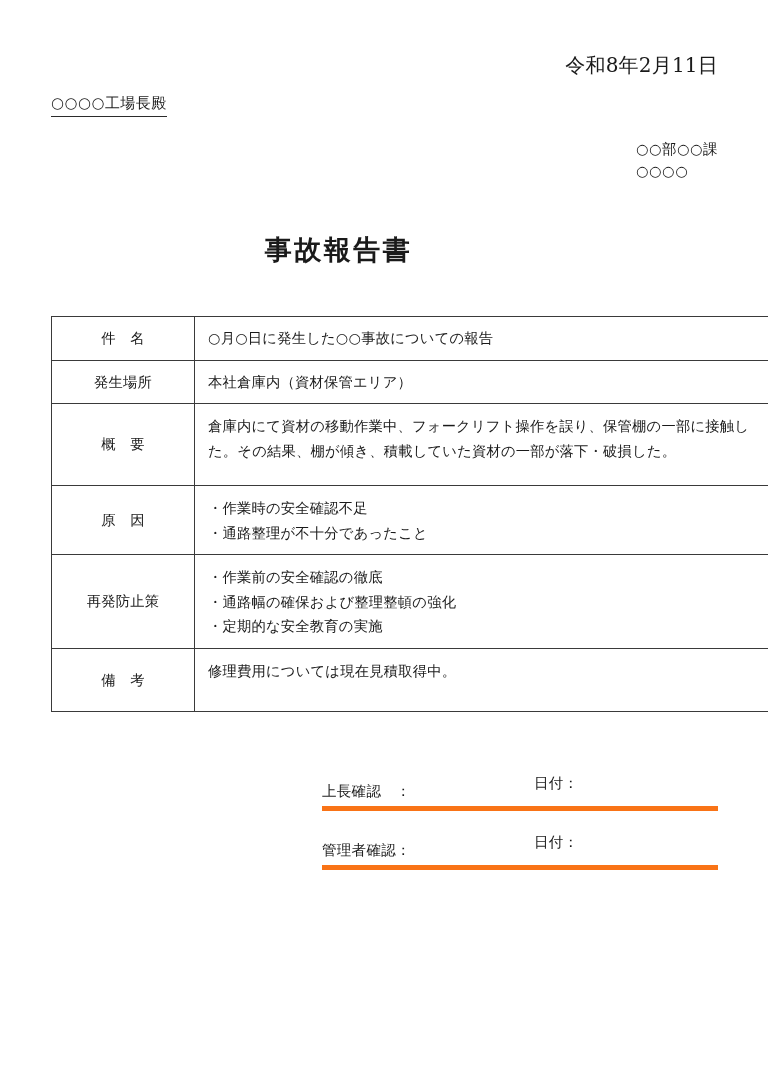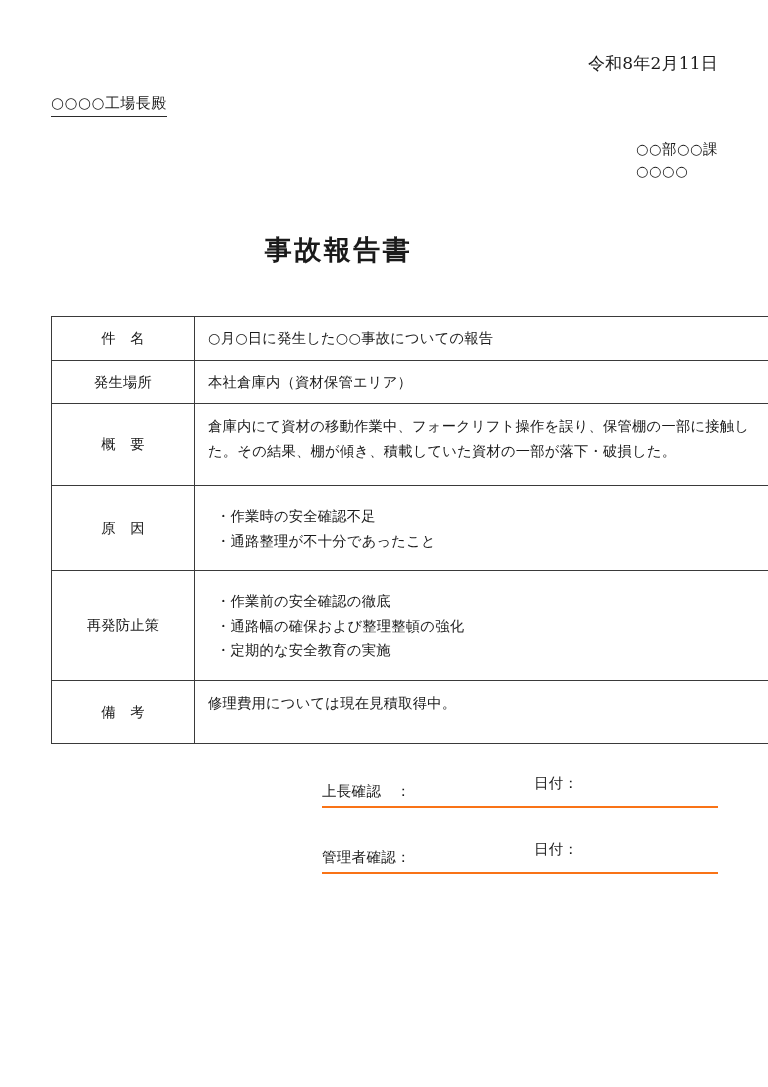--- a/index.html
+++ b/index.html
@@ -22,21 +22,21 @@
     width: 768px;
     height: 1087px;
     overflow: hidden;
   }
 
   
   .doc-date {
     position: absolute;
     right: 50px;
     top: 52px;
-    font-size: 17px;
+    font-size: 20px;
     letter-spacing: 0.2px;
     white-space: nowrap;
   }
 
   .recipient {
     position: absolute;
     left: 51px;
     top: 94px;
     font-size: 15px;
     letter-spacing: 0.4px;
@@ -103,37 +103,37 @@
   .row-h7 { height: 63px; }
 
   .row-h4 td.value, .row-h5 td.value, .row-h6 td.value, .row-h7 td.value {
     vertical-align: top;
     padding-top: 10px;
   }
   .row-h4 td.label, .row-h5 td.label, .row-h6 td.label, .row-h7 td.label {
     vertical-align: middle;
   }
 
-  .bullets { margin: 8px; }
+  .bullets { margin: 0; }
   .bullets div { white-space: nowrap; }
 
   .summary-text { }
 
   
   .sign-block {
     position: absolute;
     left: 322px;
     top: 770px;
     width: 396px;
   }
   .sign-row {
     position: relative;
     height: 36px;
-    border-bottom: 2px solid #f97316;
-    margin-bottom: 28px;
+    border-bottom: 5px solid #f97316;
+    margin-bottom: 18px;
   }
   .sign-label {
     position: absolute;
     left: 0;
     bottom: 5px;
     font-size: 14.5px;
     letter-spacing: 0.3px;
     white-space: pre;
   }
   .sign-date {

